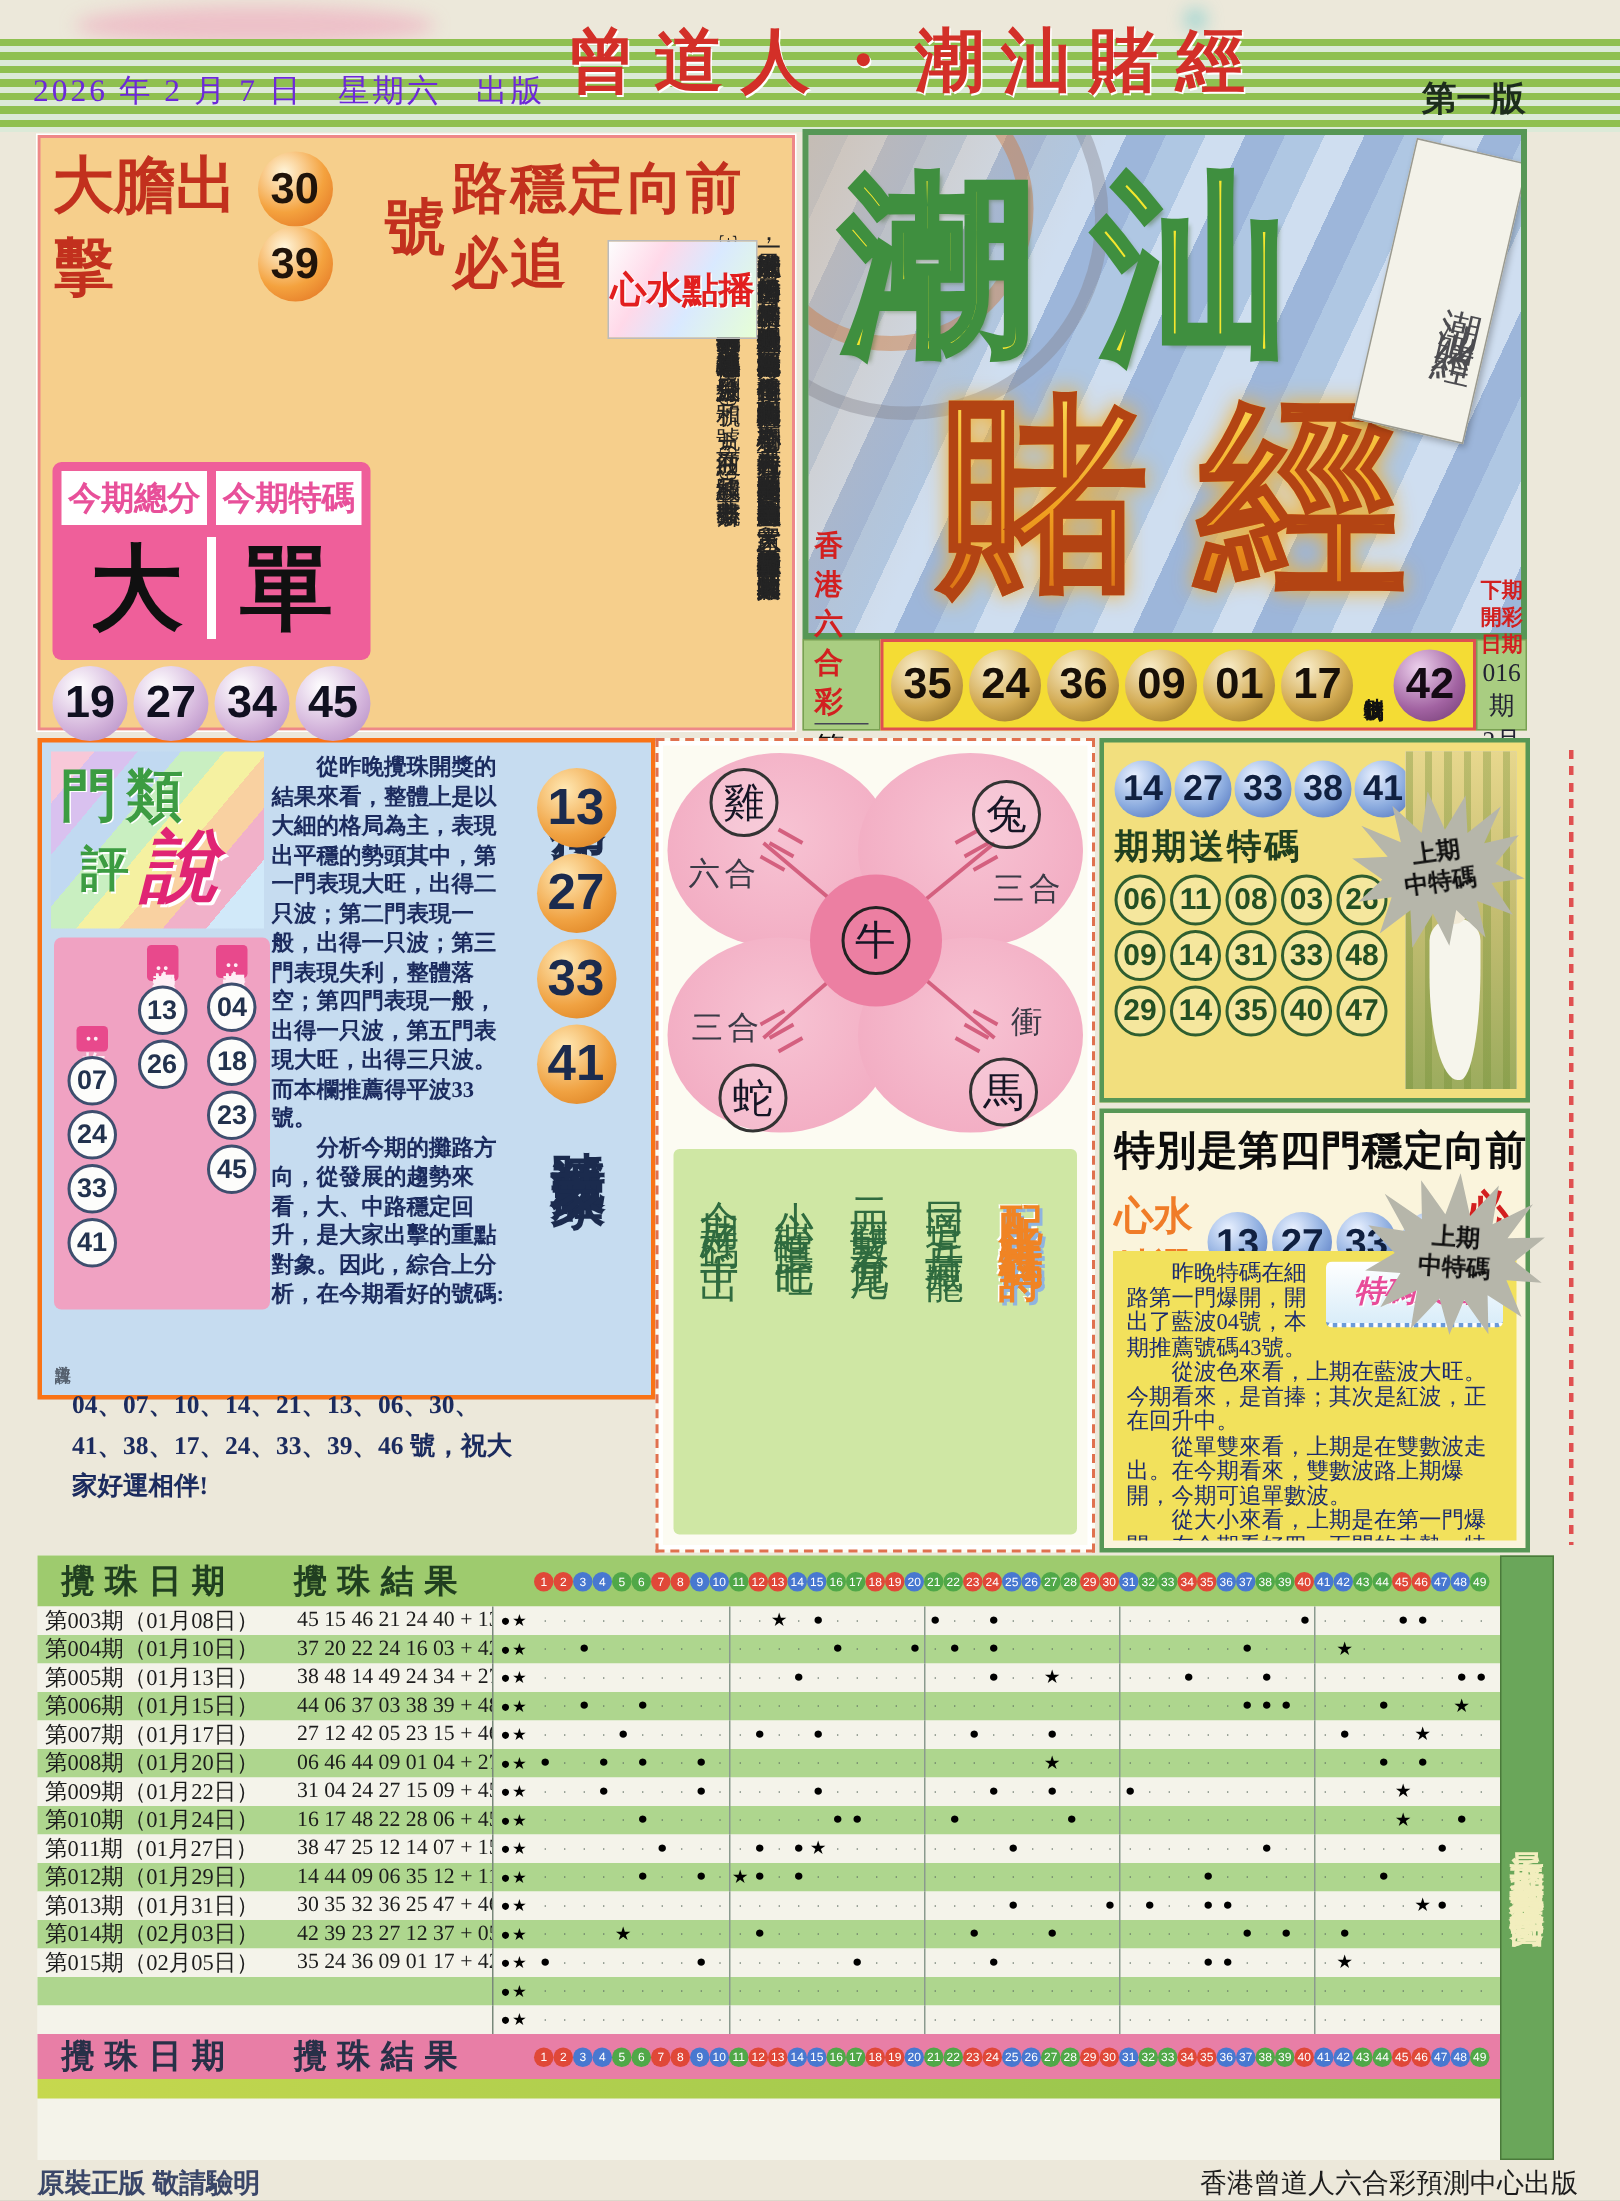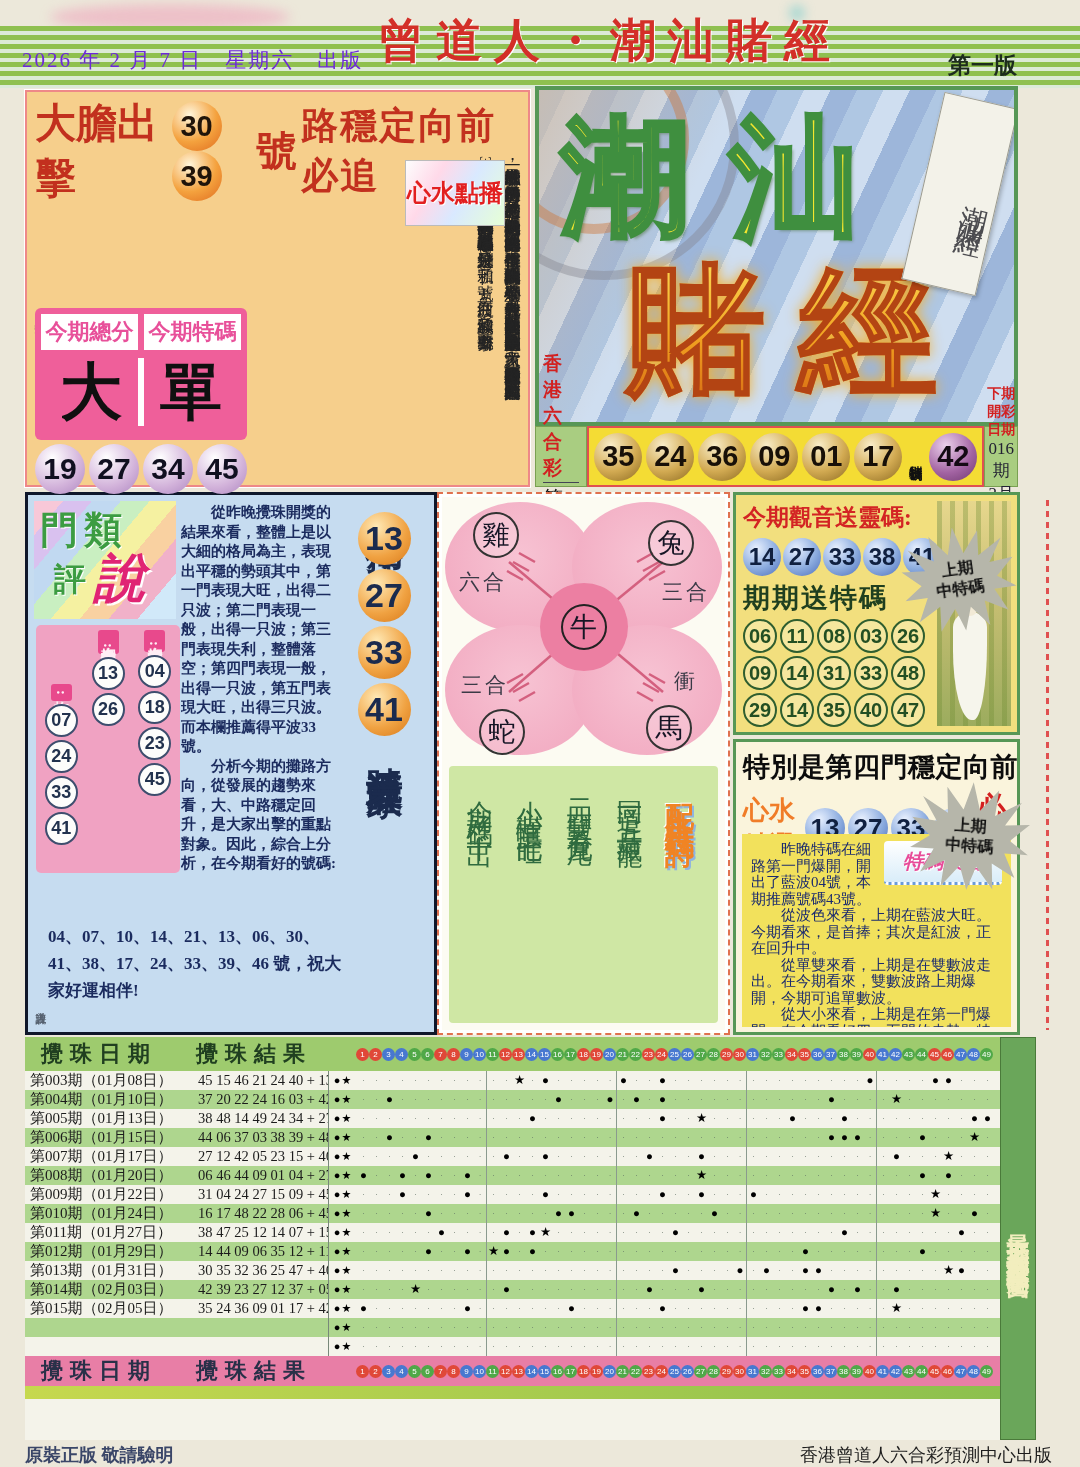--- a/index.html
+++ b/index.html
@@ -78,21 +78,21 @@
   .strip-sp-label{writing-mode:vertical-rl;font-size:13px;font-weight:bold;color:#111;
       line-height:15px;margin:0 2px;letter-spacing:1px;}
   .ball-purple{width:48px;height:48px;font-size:29px;color:#140a14;
       background:radial-gradient(circle at 35% 26%,#ecd0ec,#a263a2 58%,#6e386e);}
   .strip-right{width:86px;background:#a9cd81;border:1px solid #79a052;display:flex;
       flex-direction:column;justify-content:center;text-align:center;}
   .strip-next-label{color:#d22020;font-weight:bold;font-size:14px;}
   .strip-next-issue,.strip-next-date{font-size:17px;color:#223;}
 
   
-  #rev{left:25px;top:492px;width:412px;height:543px;background:#c6dcf0;border:3px solid #0f172a;}
+  #rev{left:25px;top:492px;width:412px;height:441px;background:#c6dcf0;border:3px solid #f97316;}
   #rev-logo{position:absolute;left:6px;top:6px;width:142px;height:118px;padding:4px 6px;
       background:linear-gradient(130deg,#f8c8d8 0 12%,#d9c1ef 12% 24%,#c1d9f1 24% 36%,
       #c9efc1 36% 48%,#f5f1a1 48% 60%,#f9d1a1 60% 72%,#f1b1c9 72% 84%,#d1e9f9 84%);}
   .rev-logo-l1{font-size:38px;font-weight:bold;color:#3c9c42;text-shadow:1px 1px 0 #fff;letter-spacing:6px;}
   .rev-logo-l2{display:flex;align-items:flex-end;}
   .rev-logo-ping{font-size:32px;font-weight:bold;color:#3c9c42;text-shadow:1px 1px 0 #fff;margin-left:14px;}
   .rev-logo-shuo{font-size:52px;font-weight:bold;color:#e02474;font-style:italic;line-height:46px;margin-left:8px;
       text-shadow:2px 2px 0 #fff;}
   #rev-pink{position:absolute;left:8px;top:130px;width:144px;height:248px;background:#f0a2c2;
       border-radius:5px;display:flex;padding:5px 3px;gap:2px;}
@@ -134,21 +134,21 @@
   #poem-title{font-size:29px;font-weight:bold;color:#f08424;letter-spacing:7px;line-height:52px;
       text-shadow:2px 2px 0 #8fb4e0,-1px -1px 0 #fff;}
   #poem-lines span{display:block;font-size:26px;color:#2f6b3f;letter-spacing:7px;line-height:50px;}
 
   
   #gy{left:733px;top:492px;width:287px;height:243px;background:#f2df7e;border:3px solid #579756;padding:7px;}
   #gy-title{font-size:23px;font-weight:bold;color:#d32424;}
   #gy-balls{display:flex;gap:2px;margin:5px 0 4px 0;width:198px;}
   .ball-blue{width:38px;height:38px;font-size:24px;color:#102040;
       background:radial-gradient(circle at 35% 28%,#e9f1ff,#8cacdf 55%,#4a6cba);}
-  #gy-sub{font-size:27px;font-weight:bold;color:#1f3f1f;letter-spacing:2px;margin:2px 0;}
+  #gy-sub{font-size:23px;font-weight:bold;color:#1f3f1f;letter-spacing:2px;margin:2px 0;}
   .gy-row{display:flex;gap:3px;margin-top:3px;}
   .circle-g{width:34px;height:34px;border:2px solid #2f5e2f;border-radius:50%;display:inline-flex;
       align-items:center;justify-content:center;font-size:20px;font-weight:bold;color:#234f23;
       background:rgba(255,255,255,.25);font-family:"Liberation Sans",sans-serif;}
   #gy-img{position:absolute;right:6px;top:6px;bottom:6px;width:74px;overflow:visible;
       background:linear-gradient(180deg,#e7d78d,#c6be72 45%,#9cac5e),#ccc;}
   #gy-img:before{content:"";position:absolute;inset:0;
       background:repeating-linear-gradient(90deg,rgba(110,140,50,.35) 0 5px,transparent 5px 13px);}
   .gy-figure{position:absolute;left:16px;bottom:6px;width:34px;height:108px;background:#f6f5ec;
       border-radius:48% 48% 40% 55%/14% 14% 70% 64%;}
@@ -376,21 +376,20 @@
       <span class="z-badge" style="right:36px;bottom:8px;">馬</span>
       <span class="z-label" style="right:30px;bottom:64px;">衝</span>
     </div>
     <div id="poem">
       <span id="poem-title">配生肖特碼詩</span>
       <span id="poem-lines"><span>同道一五后藏龍</span><span>二四雙數看九尾</span><span>小心謹慎三七旺</span><span>今期好碼二十出</span></span>
     </div>
   </div>
 
   <div id="gy" class="abs">
-    <div id="gy-title">今期觀音送靈碼:</div>
     <div id="gy-balls">
         <span class="ball ball-blue">14</span>
         <span class="ball ball-blue">27</span>
         <span class="ball ball-blue">33</span>
         <span class="ball ball-blue">38</span>
         <span class="ball ball-blue">41</span>
       </div>
     <div id="gy-sub">期期送特碼</div>
     <div id="gy-grid">
         <div class="gy-row">

